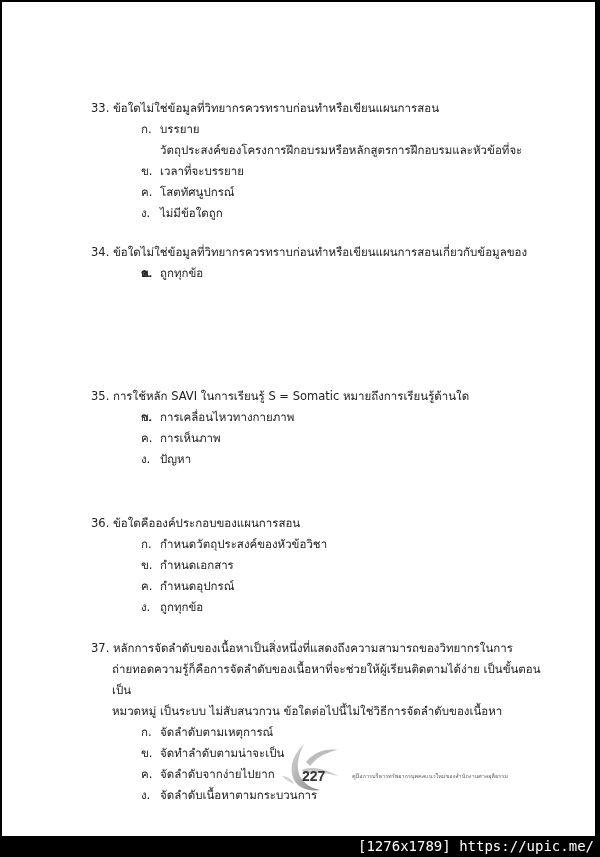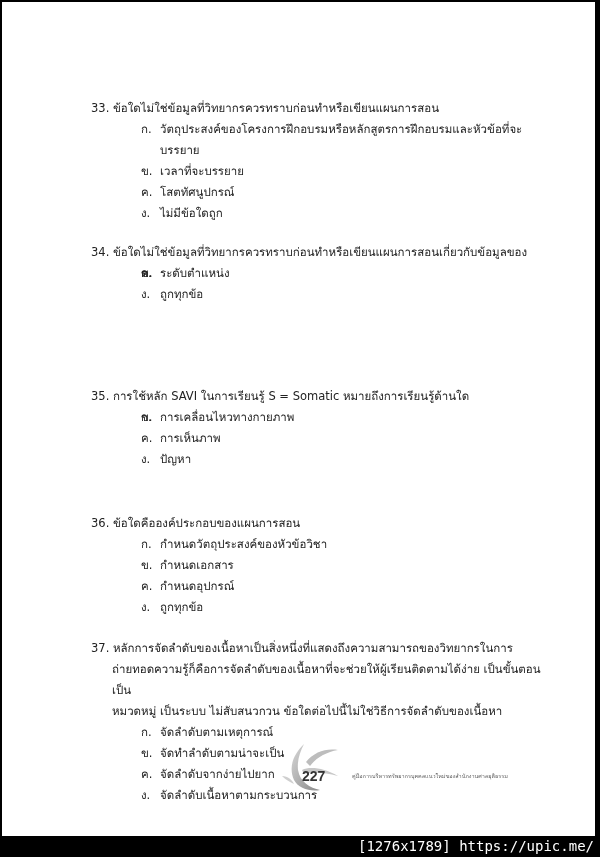--- a/index.html
+++ b/index.html
@@ -40,22 +40,22 @@
 <div class="page">
 
   <div class="q" style="top:64px;">
     <div class="q-stem">
       <span>33.</span>
       <span>ข้อใดไม่ใช่ข้อมูลที่วิทยากรควรทราบก่อนทำหรือเขียนแผนการสอน</span>
     </div>
     <ul class="opts">
       <li class="opt">
         <span class="lbl">ก.</span>
+        <span class="cont">บรรยาย</span>
         <span class="cont">วัตถุประสงค์ของโครงการฝึกอบรมหรือหลักสูตรการฝึกอบรมและหัวข้อที่จะ</span>
-        <span class="cont">บรรยาย</span>
       </li>
       <li class="opt">
         <span class="lbl">ข.</span>
         <span class="cont">เวลาที่จะบรรยาย</span>
       </li>
       <li class="opt">
         <span class="lbl">ค.</span>
         <span class="cont">โสตทัศนูปกรณ์</span>
       </li>
       <li class="opt">
@@ -72,21 +72,20 @@
     </div>
     <ul class="opts">
       <li class="opt">
         <span class="lbl">ก.</span>
       </li>
       <li class="opt">
         <span class="lbl">ข.</span>
       </li>
       <li class="opt">
         <span class="lbl">ค.</span>
-        <span class="cont">ระดับตำแหน่ง</span>
       </li>
       <li class="opt">
         <span class="lbl">ง.</span>
         <span class="cont">ถูกทุกข้อ</span>
       </li>
     </ul>
   </div>
 
   <div class="q" style="top:352px;">
     <div class="q-stem">

